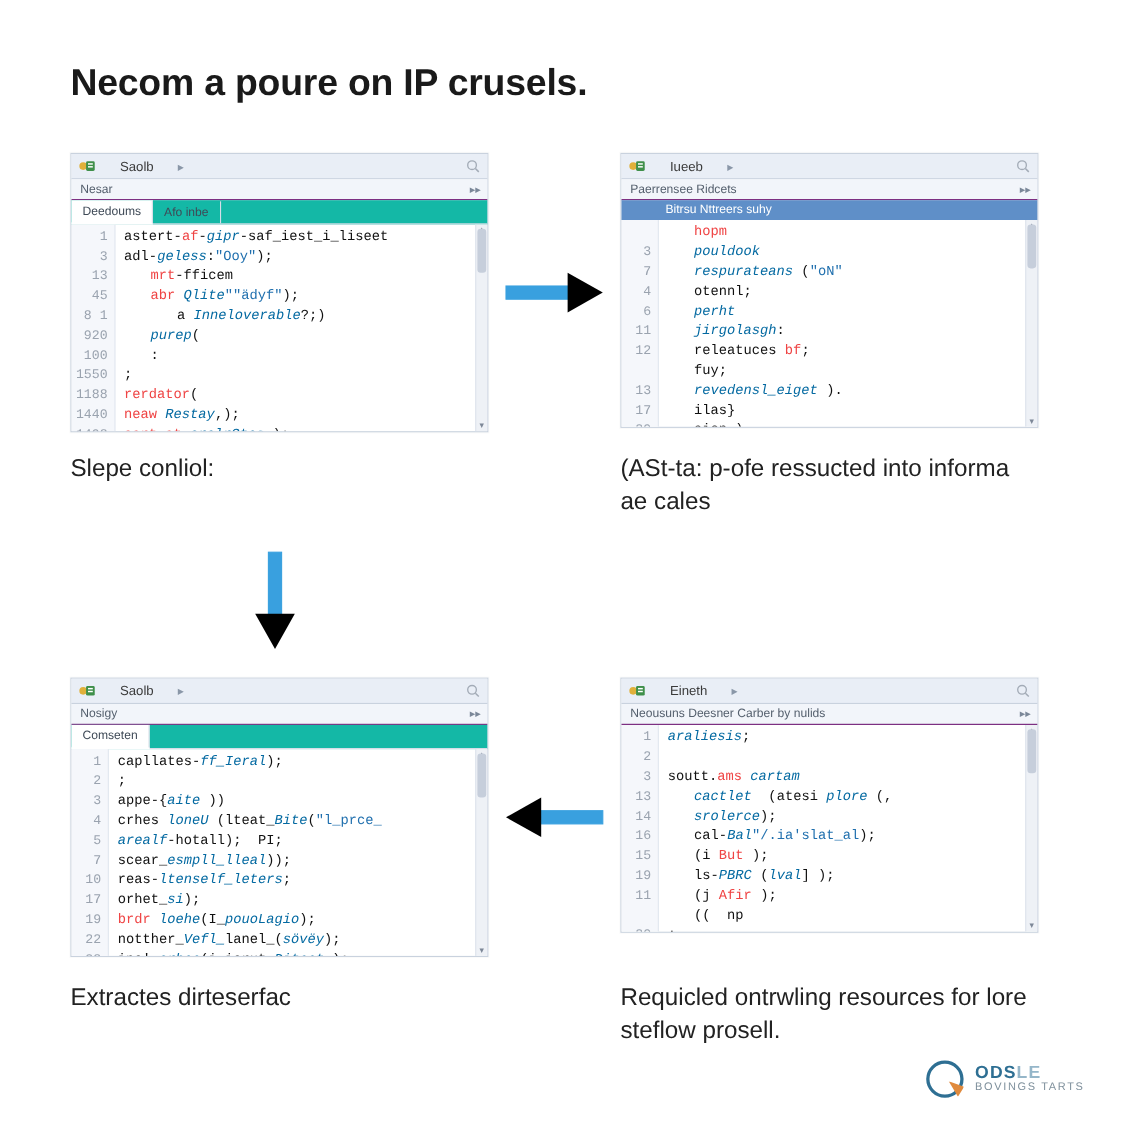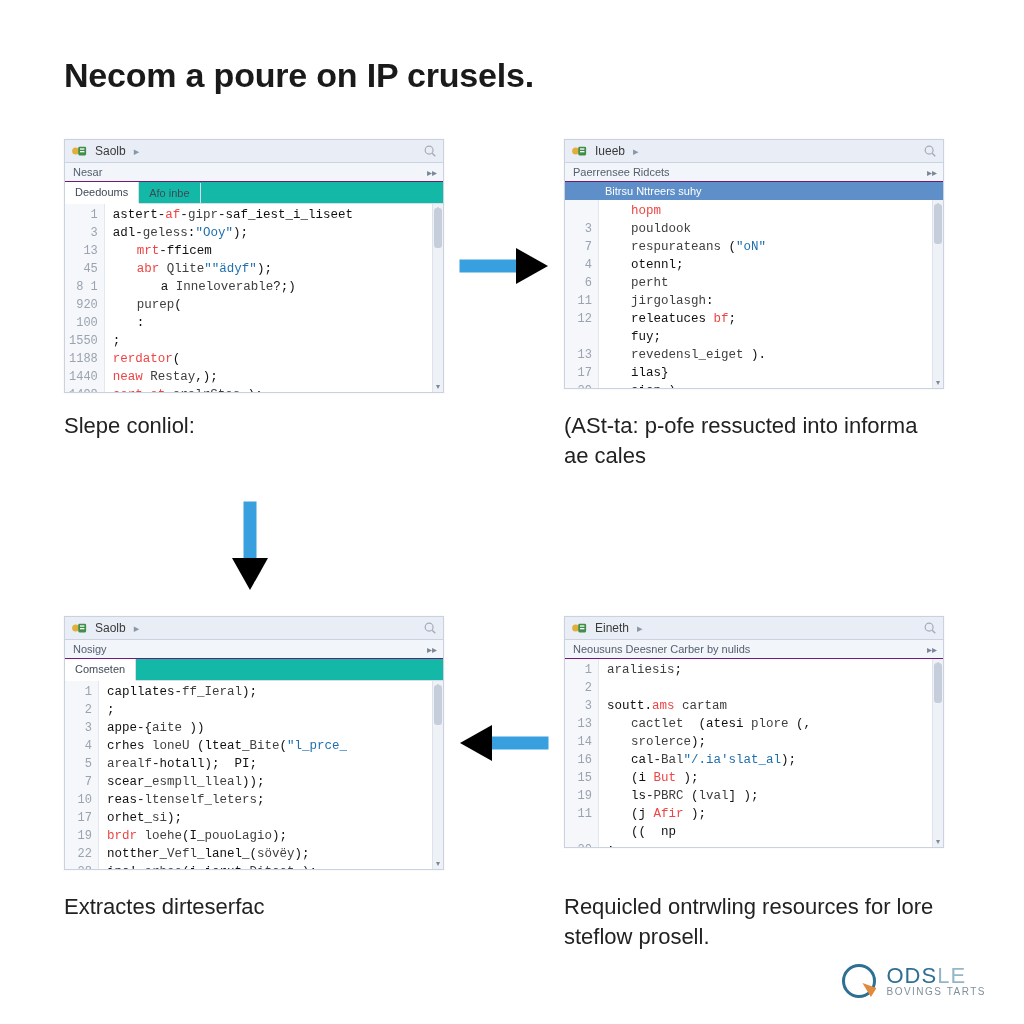--- a/index.html
+++ b/index.html
@@ -31,21 +31,21 @@
 
   
   .editor {
     width: 380px;
     border: 1px solid #c9d2de;
     background: #fff;
     font-size: 12px;
     box-shadow: 0 0 0 1px rgba(0,0,0,0.02);
   }
   .ed-titlebar {
-    display: flex; align-items: center; gap: 6px;
+    display: flex; align-items: center; gap: 20px;
     background: #e9eef6;
     padding: 4px 6px;
     border-bottom: 1px solid #c9d2de;
   }
   .ed-logo { width: 18px; height: 14px; display: inline-block; }
   .ed-logo svg { display:block; }
   .ed-titletext { font-size: 12px; color: #3a3a3a; }
   .chev { color: #8a97a8; font-size: 11px; margin-left: 2px; }
   .ed-search { margin-left: auto; width: 14px; height: 14px; opacity: .55; }
   .ed-subbar {
@@ -83,39 +83,39 @@
   .scroll-track {
     width: 11px; background: #eef1f6; border-left: 1px solid #dde3ec; position: relative;
   }
   .scroll-thumb { position:absolute; left:1px; right:1px; top:4px; height:40px; background:#c6cedb; border-radius:3px; }
   .scroll-up, .scroll-down { position:absolute; left:0; right:0; height:10px; font-size:8px; color:#7d8797; text-align:center; }
   .scroll-up { top:0; } .scroll-down { bottom:0; }
 
   
   .tk-id  { color: #111; }
   .tk-kw  { color: #ef4444; }   
-  .tk-fn  { color: #404040; }
+  .tk-fn  { color: #0369a1; font-style: italic; }
   .tk-str { color: #1f6fae; }   
   .tk-op  { color: #111; }
   .tk-pn  { color: #111; }
   .indent1 { padding-left: 24px; display:inline-block; }
   .indent2 { padding-left: 48px; display:inline-block; }
 
   
   .arrow svg { display:block; }
   .arrow-right, .arrow-left { width: 96px; }
   .arrow-down { width: 56px; }
   .arrow path, .arrow line, .arrow polyline, .arrow rect { stroke:#39a0df; fill:#39a0df; }
 
   
   .footer-logo { position: absolute; right: 38px; bottom: 26px; display: flex; align-items: center; gap: 10px; }
   .footer-logo .mark { width: 34px; height: 34px; border: 3px solid #2e6f93; border-radius: 50%; position: relative; }
   .footer-logo .mark::after { content:""; position:absolute; right:-3px; bottom:-2px; width:14px; height:14px; background:#e08a3d; clip-path: polygon(0 0, 100% 35%, 60% 100%); }
   .footer-logo .txt { line-height: 1; }
-  .footer-logo .brand { font-size: 22px; font-weight: 400; letter-spacing: 1px; color: #2e6f93; }
+  .footer-logo .brand { font-size: 16px; font-weight: 700; letter-spacing: 1px; color: #2e6f93; }
   .footer-logo .brand .lt { color: #95b6c9; }
   .footer-logo .tag { font-size: 10px; letter-spacing: 1.5px; color: #7f909c; }
 </style>
 </head>
 <body>
 
 <div class="page">
   <h1 class="title">Necom a poure on IP crusels.</h1>
 
   <div class="grid">

